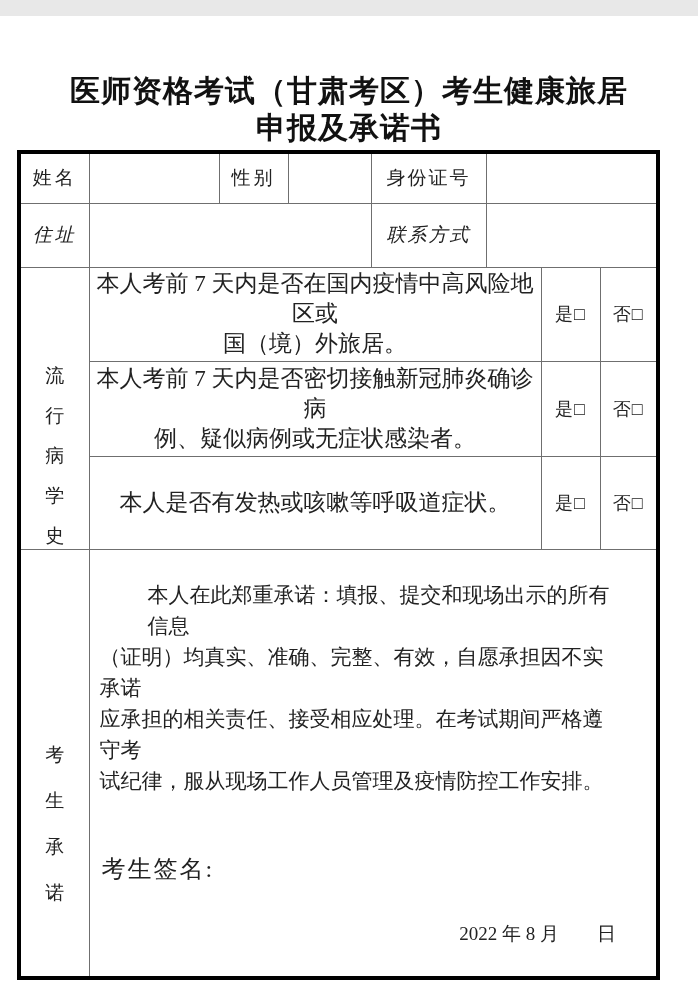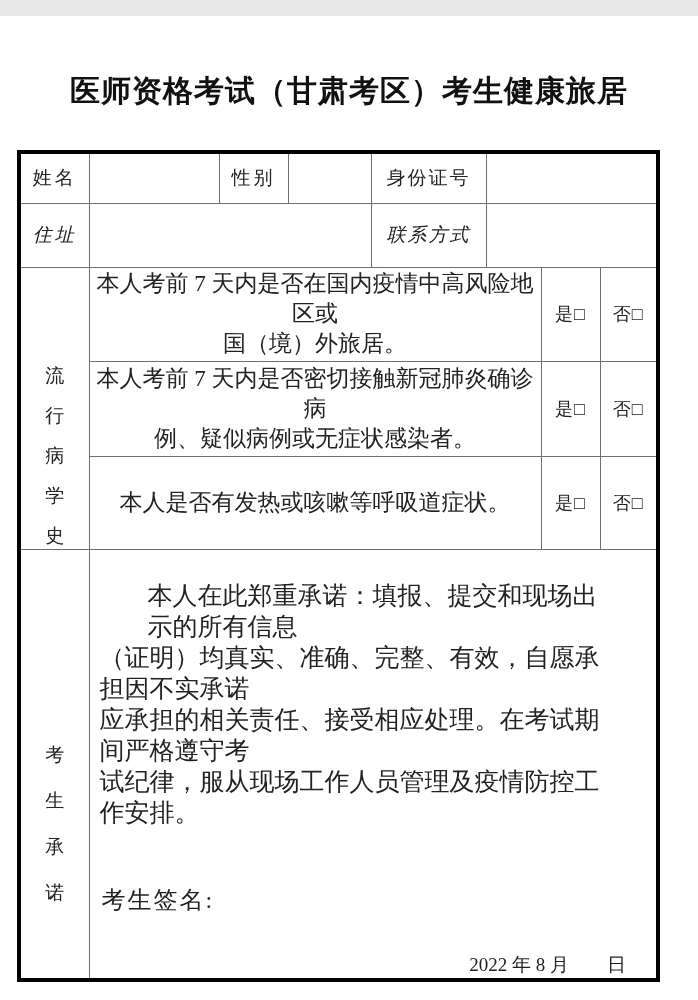--- a/index.html
+++ b/index.html
@@ -39,33 +39,34 @@
   .question span { display:block; }
   .choice { text-align:center; font-size:18px; vertical-align:middle; letter-spacing:1px; }
   .vcell { vertical-align:top; }
   .vstack {
     display:flex; flex-direction:column; align-items:center;
     font-size:19px; height:100%; box-sizing:border-box;
   }
   .vstack-epi { gap:14px; padding-top:95px; }
   .vstack-commit { gap:20px; padding-top:192px; }
   .commit-cell { vertical-align:top; }
-  .commit-par { margin:30px 0 0 10px; width:516px; font-size:25px; line-height:31px; }
+  .commit-par { margin:30px 0 0 10px; width:516px; font-size:21px; line-height:31px; }
   .commit-par span { display:block; }
   .commit-par .indent { padding-left:48px; }
   .sig { margin:56px 0 0 12px; font-size:24px; letter-spacing:2px; }
-  .date-line { margin-top:36px; text-align:right; padding-right:30px; font-size:19px; }
+  .date-line { margin-top:36px; text-align:right; padding-right:40px; font-size:19px; }
 </style>
 </head>
 <body>
 
 <div class="sheet">
 
   <h1 class="title">
     <span>医师资格考试（甘肃考区）考生健康旅居</span>
+    <span>申报及承诺书</span>
   </h1>
 
   <table class="form">
     <colgroup>
       <col style="width:70px">
         <col style="width:130px">
         <col style="width:69px">
       <col style="width:83px">
         <col style="width:115px">
         <col style="width:55px">

